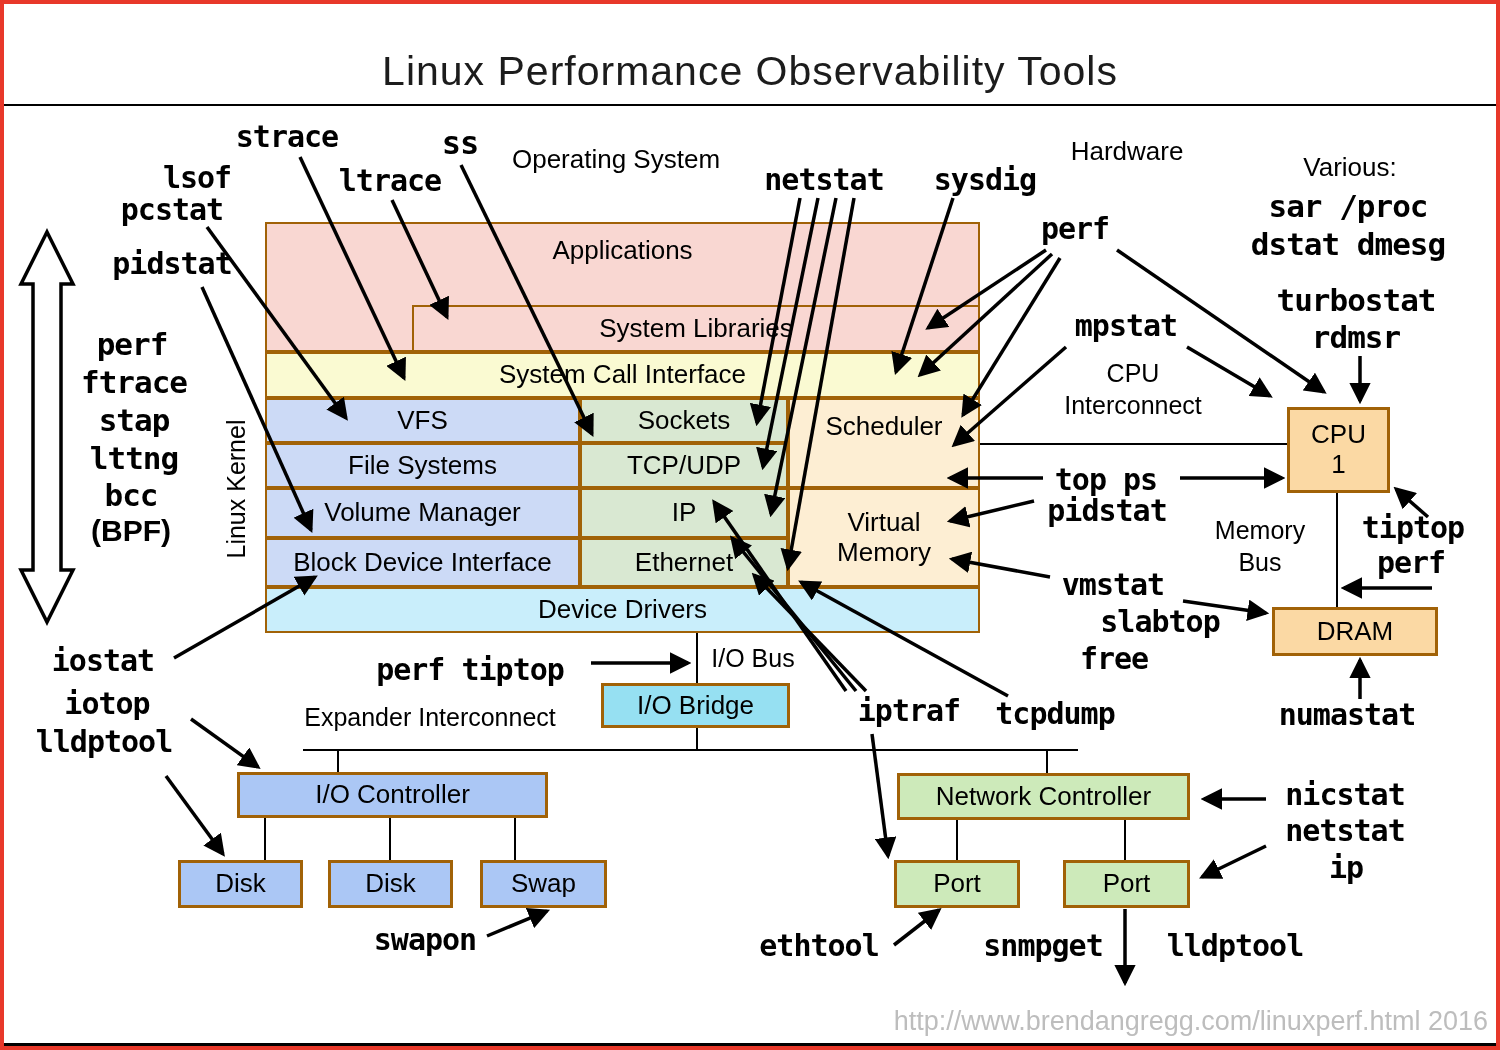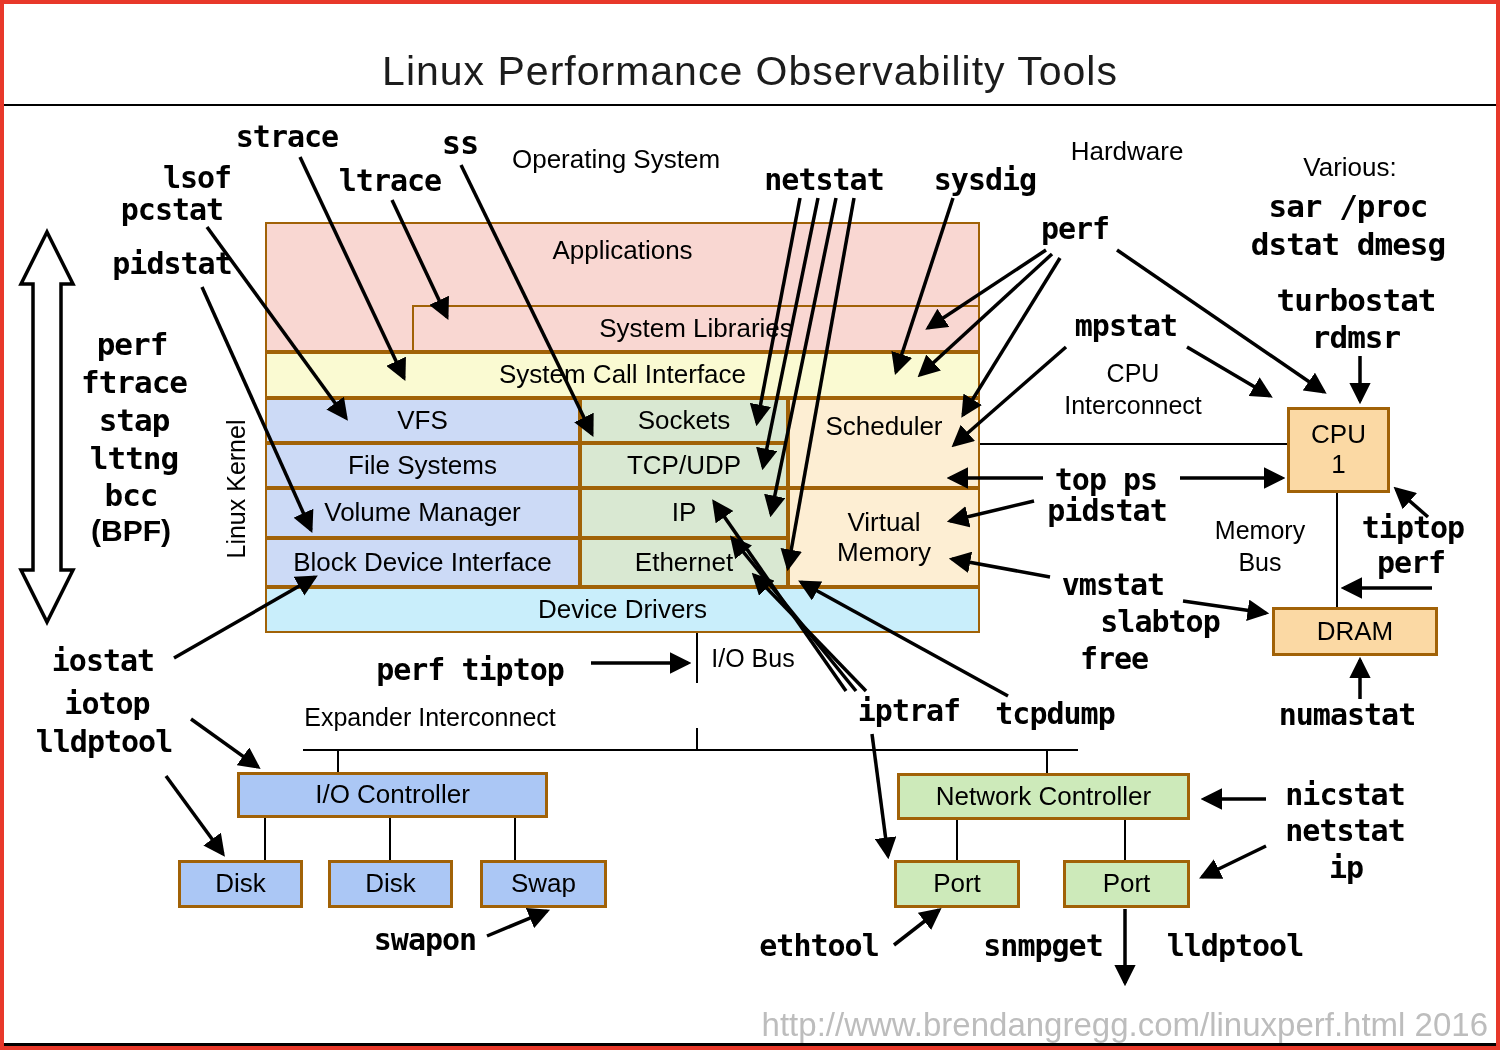--- a/index.html
+++ b/index.html
@@ -3,21 +3,21 @@
 <meta charset="utf-8">
 <style>
   html,body{margin:0;padding:0;background:#888;}
   #stage{position:relative;width:1500px;height:1050px;background:#ffffff;overflow:hidden;
          font-family:"Liberation Sans",sans-serif;}
   #frame{position:absolute;inset:0;border:4px solid #e8382a;pointer-events:none;z-index:50;}
   #page-title{margin:0;position:absolute;left:50%;top:48px;transform:translateX(-50%);
       font-weight:100;font-size:41px;color:#1c1c1c;letter-spacing:1px;white-space:nowrap;}
   #top-rule{position:absolute;left:0;top:104px;width:1500px;height:2px;background:#000;}
   #bottom-rule{position:absolute;left:0;top:1043px;width:1500px;height:3px;background:#000;}
-  #footer-url{position:absolute;right:12px;top:1006px;font-size:33px;color:#bdbdbd;}
+  #footer-url{position:absolute;right:12px;top:1006px;font-size:27px;color:#bdbdbd;}
   .box{position:absolute;box-sizing:border-box;border:6px solid #a16207;display:flex;
        align-items:center;justify-content:center;text-align:center;z-index:1;
        font-size:26px;color:#000;white-space:pre-line;line-height:1.15;}
   .box.label-top{align-items:flex-start;padding-top:12px;}
   .lbl{position:absolute;transform:translate(-50%,-50%);white-space:pre;text-align:center;
        z-index:6;color:#000;line-height:1.28;}
   .lbl.sans{font-family:"Liberation Sans",sans-serif;}
   .lbl.sans-bold{font-family:"Liberation Sans",sans-serif;font-weight:bold;}
   .lbl.mono{font-family:"DejaVu Sans Mono","Liberation Mono",monospace;font-weight:bold;letter-spacing:-1px;}
   .lbl.rot{transform:translate(-50%,-50%) rotate(-90deg);}
@@ -108,20 +108,21 @@
     <div class="box" style="left: 580px; top: 443px; width: 208px; height: 45px; background: rgb(217, 232, 210); border-width: 2px;"><span>TCP/UDP</span></div>
     <div class="box" style="left: 580px; top: 488px; width: 208px; height: 50px; background: rgb(217, 232, 210); border-width: 2px;"><span>IP</span></div>
     <div class="box" style="left: 580px; top: 538px; width: 208px; height: 49px; background: rgb(217, 232, 210); border-width: 2px;"><span>Ethernet</span></div>
     <div class="box label-top" style="left: 788px; top: 398px; width: 192px; height: 90px; background: rgb(253, 238, 211); border-width: 2px;"><span>Scheduler</span></div>
     <div class="box" style="left: 788px; top: 488px; width: 192px; height: 99px; background: rgb(253, 238, 211); border-width: 2px;"><span>Virtual
 Memory</span></div>
     <div class="box" style="left: 265px; top: 587px; width: 715px; height: 46px; background: rgb(201, 238, 251); border-width: 2px;"><span>Device Drivers</span></div>
     <div class="box" style="left: 1287px; top: 407px; width: 103px; height: 86px; background: rgb(251, 217, 164); border-width: 3px;"><span>CPU
 1</span></div>
     <div class="box" style="left: 1272px; top: 607px; width: 166px; height: 49px; background: rgb(251, 217, 164); border-width: 3px;"><span>DRAM</span></div>
+    <div class="box" style="left: 601px; top: 683px; width: 189px; height: 45px; background: rgb(150, 224, 242); border-width: 3px;"><span>I/O Bridge</span></div>
     <div class="box" style="left: 237px; top: 772px; width: 311px; height: 46px; background: rgb(171, 199, 245); border-width: 3px;"><span>I/O Controller</span></div>
     <div class="box" style="left: 178px; top: 860px; width: 125px; height: 48px; background: rgb(171, 199, 245); border-width: 3px;"><span>Disk</span></div>
     <div class="box" style="left: 328px; top: 860px; width: 125px; height: 48px; background: rgb(171, 199, 245); border-width: 3px;"><span>Disk</span></div>
     <div class="box" style="left: 480px; top: 860px; width: 127px; height: 48px; background: rgb(171, 199, 245); border-width: 3px;"><span>Swap</span></div>
     <div class="box" style="left: 897px; top: 773px; width: 293px; height: 47px; background: rgb(205, 234, 186); border-width: 3px;"><span>Network Controller</span></div>
     <div class="box" style="left: 894px; top: 860px; width: 126px; height: 48px; background: rgb(205, 234, 186); border-width: 3px;"><span>Port</span></div>
     <div class="box" style="left: 1063px; top: 860px; width: 127px; height: 48px; background: rgb(205, 234, 186); border-width: 3px;"><span>Port</span></div>
     <div class="lbl sans" style="left: 616px; top: 160px; font-size: 26px;">Operating System</div>
     <div class="lbl sans" style="left: 1127px; top: 152px; font-size: 26px;">Hardware</div>
     <div class="lbl sans" style="left: 1350px; top: 168px; font-size: 26px;">Various:</div>

